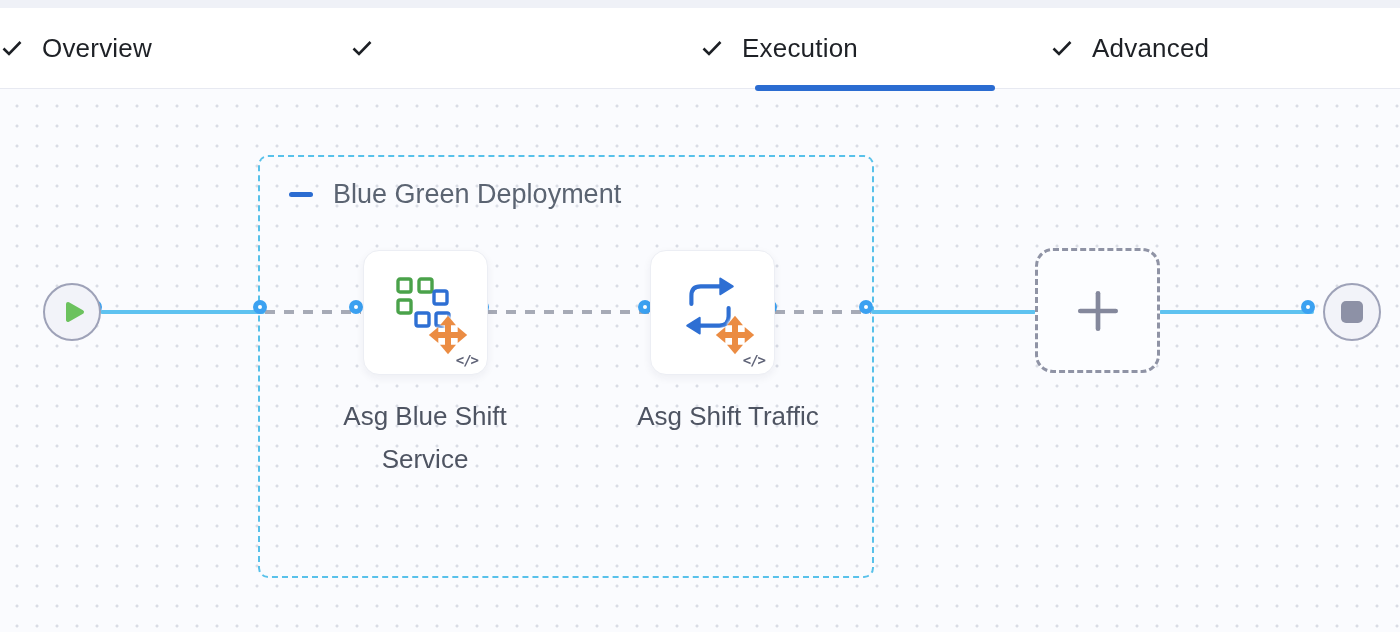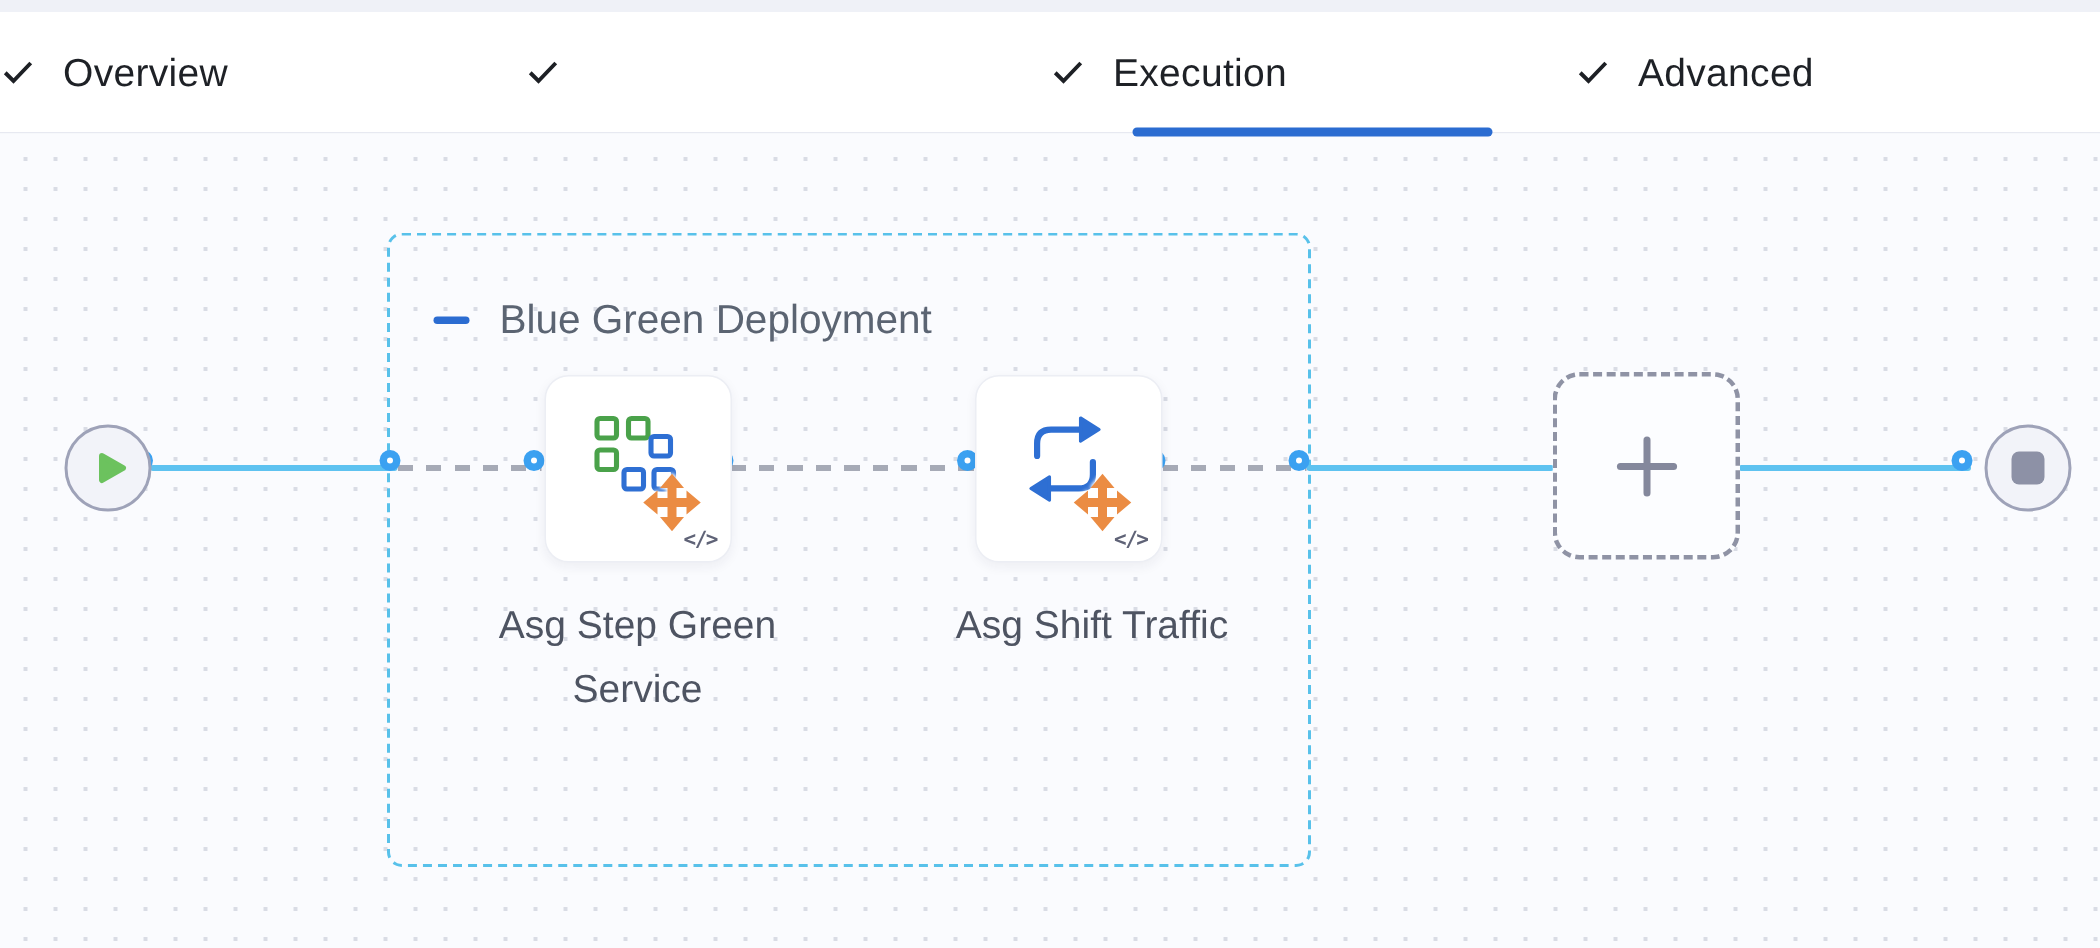--- a/index.html
+++ b/index.html
@@ -19,21 +19,21 @@
   .tab-underline { position:absolute; left:50%; transform:translateX(-50%); bottom:-3px;
                    width:240px; height:6px; background:#2B6CD1; border-radius:4px; z-index:3; }
 
   
   .canvas { position:absolute; left:0; top:89px; width:1400px; height:543px; background:#FAFBFE;
             background-image:radial-gradient(circle,#D9DCE5 1.4px, transparent 1.7px);
             background-size:20px 20px; background-position:7px 7px; }
 
   .group-box { position:absolute; left:258px; top:66px; width:616px; height:423px;
                border:2px dashed #58C1EA; border-radius:10px; }
-  .group-header { position:absolute; left:28px; top:22px; display:flex; align-items:center; gap:19px;margin-top:19px; }
+  .group-header { position:absolute; left:28px; top:22px; display:flex; align-items:center; gap:19px; }
   .collapse-btn { width:26px; height:26px; display:flex; align-items:center; justify-content:center; cursor:pointer; }
   .minus-icon { width:24px; height:5px; border-radius:3px; background:#2B6CD1; display:block; }
   .group-label { font-size:27px; color:#5B6472; }
 
   .flow-line { position:absolute; top:221px; height:4px; border-radius:2px; background:#5EC2F0; }
   .flow-dashed { position:absolute; top:221px; height:4px;
      background:repeating-linear-gradient(to right,#A6AAB6 0,#A6AAB6 10px,transparent 10px,transparent 19px); }
 
   .ring { position:absolute; top:211px; width:14px; height:14px; background:#fff;
           border:5px solid #3BA1F1; border-radius:50%; cursor:pointer; }
@@ -183,21 +183,21 @@
           <line x1="24" y1="7" x2="24" y2="41"></line>
         </g>
       </svg>
     </div>
 
     <div class="terminal-node" style="left:1323px;">
       <span class="stop-icon"></span>
     </div>
 
     <div class="node-label label-step1">
-      <div>Asg Step Green</div>
+      <div>Asg Blue Shift</div>
       <div>Service</div>
     </div>
     <div class="node-label label-step2">
       <div>Asg Shift Traffic</div>
     </div>
 
   </div>
 </div>
 
 </body></html>

